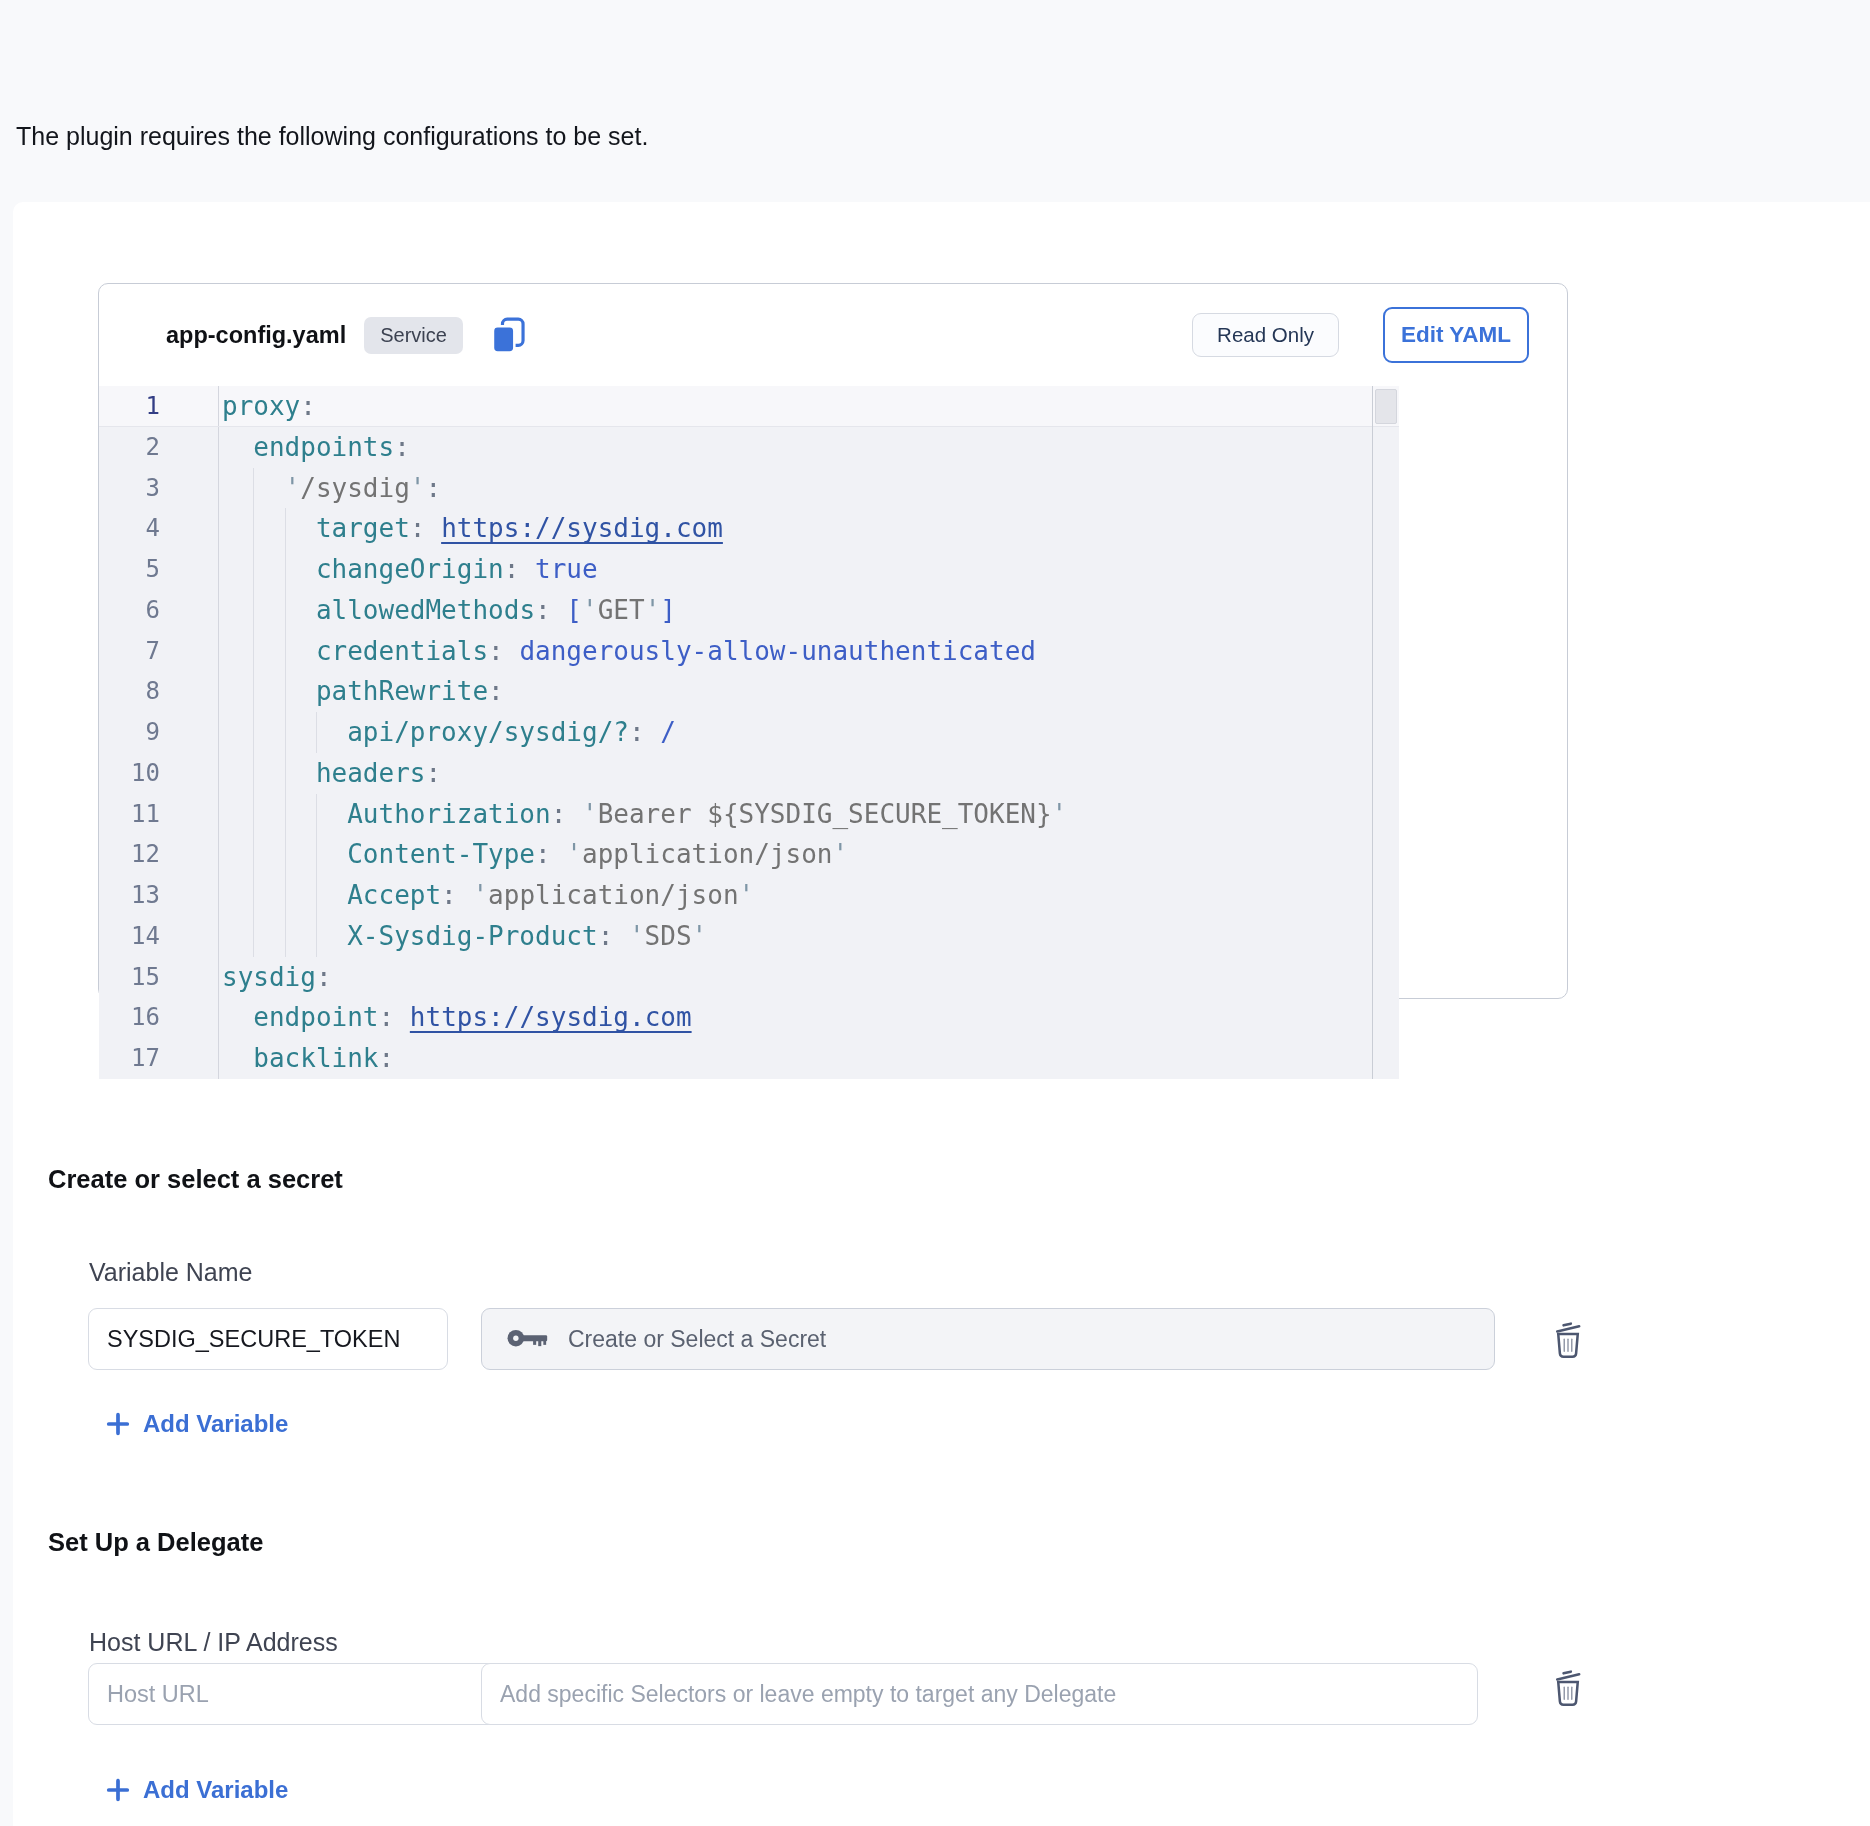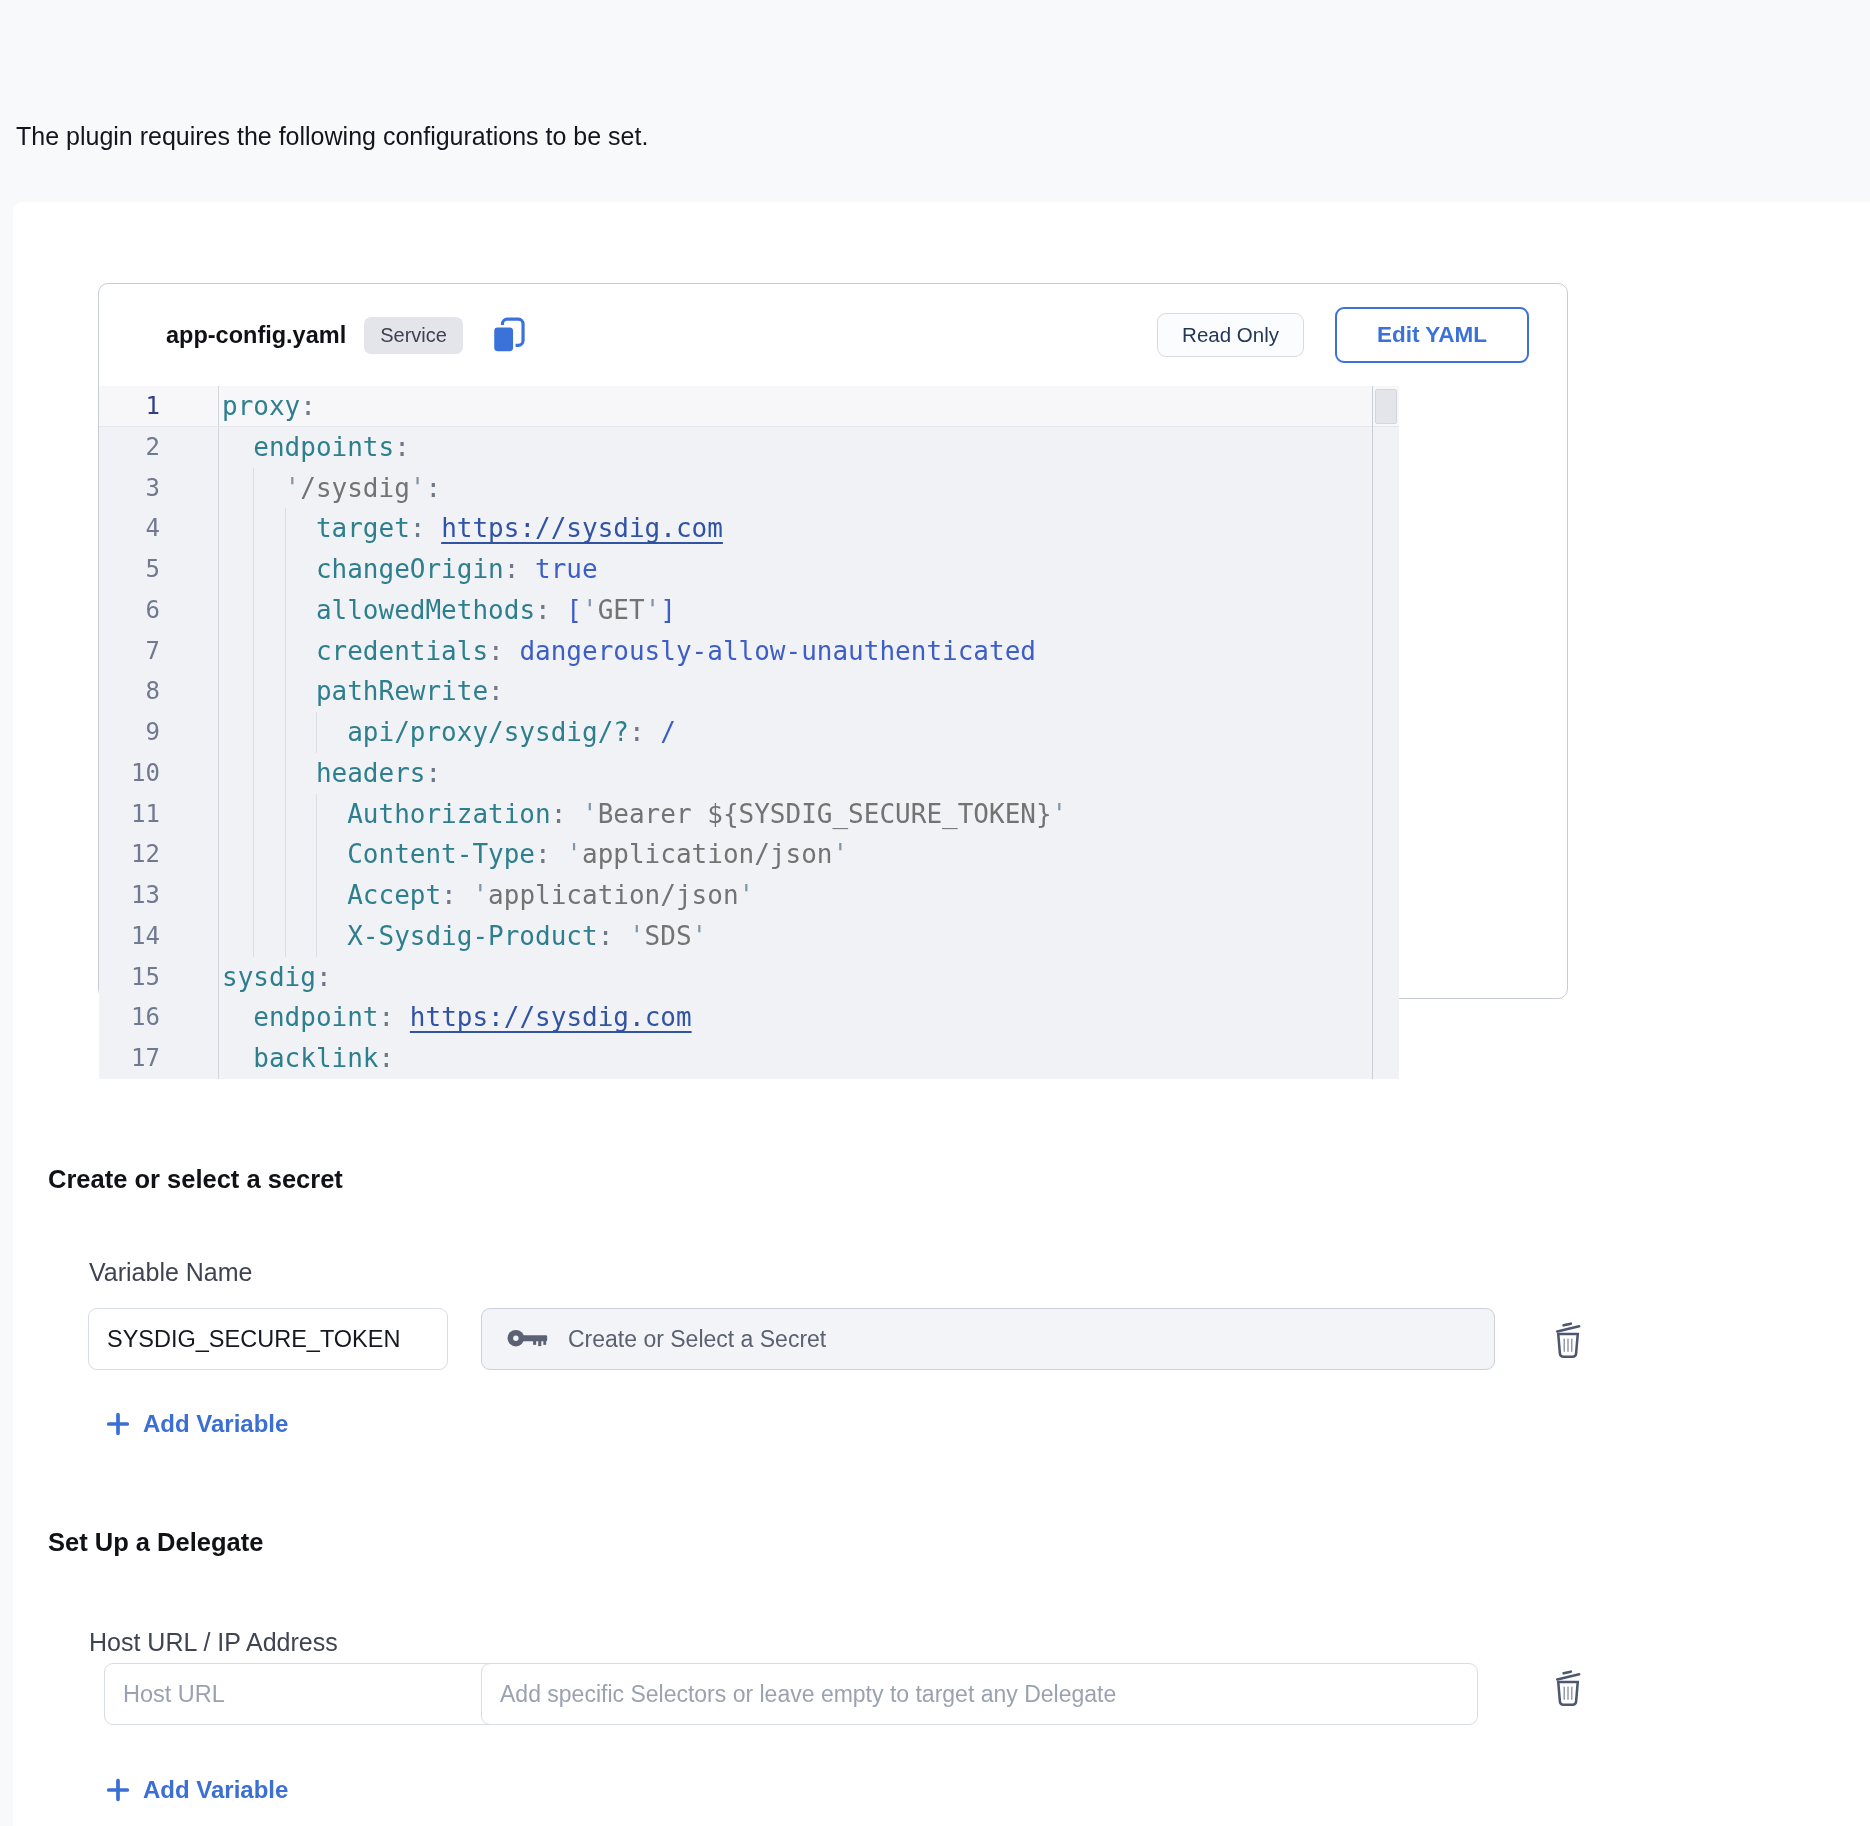--- a/index.html
+++ b/index.html
@@ -14,21 +14,21 @@
   
   .card { position:absolute; left:85px; top:81px; width:1470px; height:716px; background:#fff;
           border:1.5px solid #c7ccd6; border-radius:10px; }
   .card-header { display:flex; align-items:center; height:102px; padding:0 38px 0 67px; }
   .filename { font-size:23.5px; font-weight:700; color:#0f1115; }
   .badge { margin-left:18px; background:#e3e5eb; color:#3c4251; font-size:20px; padding:7px 16px; border-radius:7px; }
   .copy-btn { margin-left:26px; background:none; border:none; cursor:pointer; display:flex; align-items:center; }
   .spacer { flex:1; }
   .btn-readonly { padding:9px 24px; border-radius:9px; border:1.5px solid #d6dae2; background:#fbfcfe;
                   font-size:20.5px; color:#253756; font-family:inherit; cursor:default; }
-  .btn-edit { margin-left:31px; padding:13px 40px; border-radius:9px; border:2px solid #3b72d9; background:#fff;
+  .btn-edit { margin-left:44px; padding:13px 16px; border-radius:9px; border:2px solid #3b72d9; background:#fff;
               font-size:22.5px; font-weight:700; color:#3b72d9; font-family:inherit; cursor:pointer; }
 
   .code { position:absolute; left:0; top:102px; width:1300px; height:693px; background:#f1f2f6; overflow:hidden; }
   .cl { display:flex; height:40.76px; }
   .cl.active { background:#f7f7fa; border-bottom:1px solid #e5e6ec; }
   .gut { width:119px; padding-right:58px; text-align:right; font-family:"DejaVu Sans Mono", monospace;
          font-size:24px; line-height:40.76px; color:#6f7990; flex:none; }
   .cl.active .gut { color:#333e85; }
   .lb { display:flex; align-items:stretch; border-left:1px solid #d4d6de; padding-left:3px;
         font-family:"DejaVu Sans Mono", monospace; font-size:26px; line-height:40.76px; white-space:pre; }
@@ -205,21 +205,21 @@
         <svg width="24" height="24" viewBox="0 0 22 22" stroke="#3b6fd4" stroke-width="3.4" stroke-linecap="round">
           <path d="M11 2.5 V19.5 M2.5 11 H19.5"></path>
         </svg>
       </span>
       <span>Add Variable</span>
     </button>
 
     <div class="sec-heading" style="top:1326px;">Set Up a Delegate</div>
     <div class="field-label" style="top:1418px;margin-top:8px;">Host URL / IP Address</div>
 
-    <input class="text-input" style="left: 91px; top: 1461px; width: 412px;" placeholder="Host URL">
+    <input class="text-input" style="left: 75px; top: 1461px; width: 412px;" placeholder="Host URL">
 
     <input class="text-input" style="left: 468px; top: 1461px; width: 997px; font-size: 23px;" placeholder="Add specific Selectors or leave empty to target any Delegate">
 
     <button class="icon-btn" style="left:1533px; top:1464px;">
       <span style="display:flex;">
         <svg width="36" height="40" viewBox="0 0 24 26" fill="none" stroke="#4d5770" stroke-width="1.7" stroke-linecap="round">
           <path d="M5.5 9 L6.6 22 a2.4 2.4 0 0 0 2.4 2.2 h6 a2.4 2.4 0 0 0 2.4-2.2 L18.5 9 Z"></path>
           <path d="M9.5 12.5 v8" stroke-width="1" opacity="0.6"></path>
           <path d="M12 12.5 v8" stroke-width="1" opacity="0.6"></path>
           <path d="M14.5 12.5 v8" stroke-width="1" opacity="0.6"></path>

